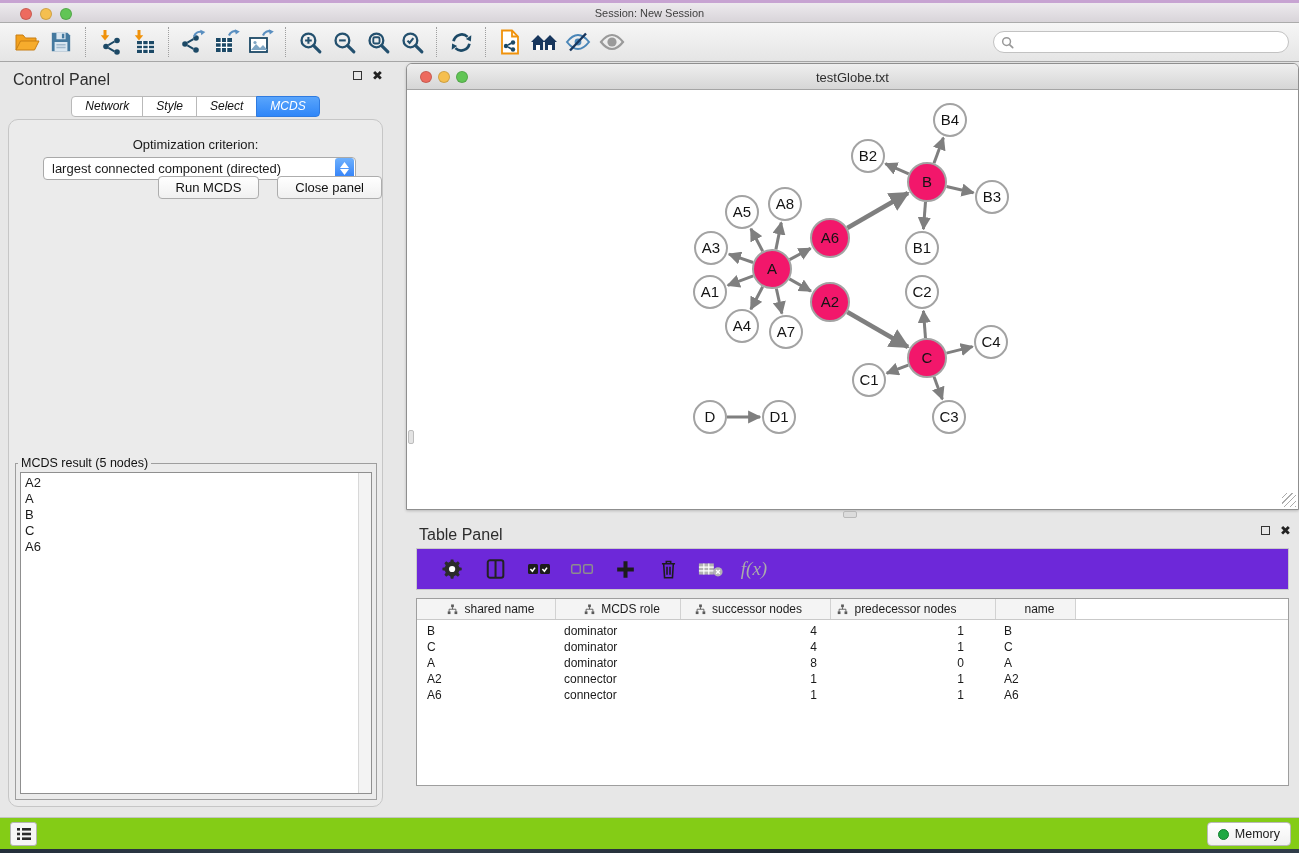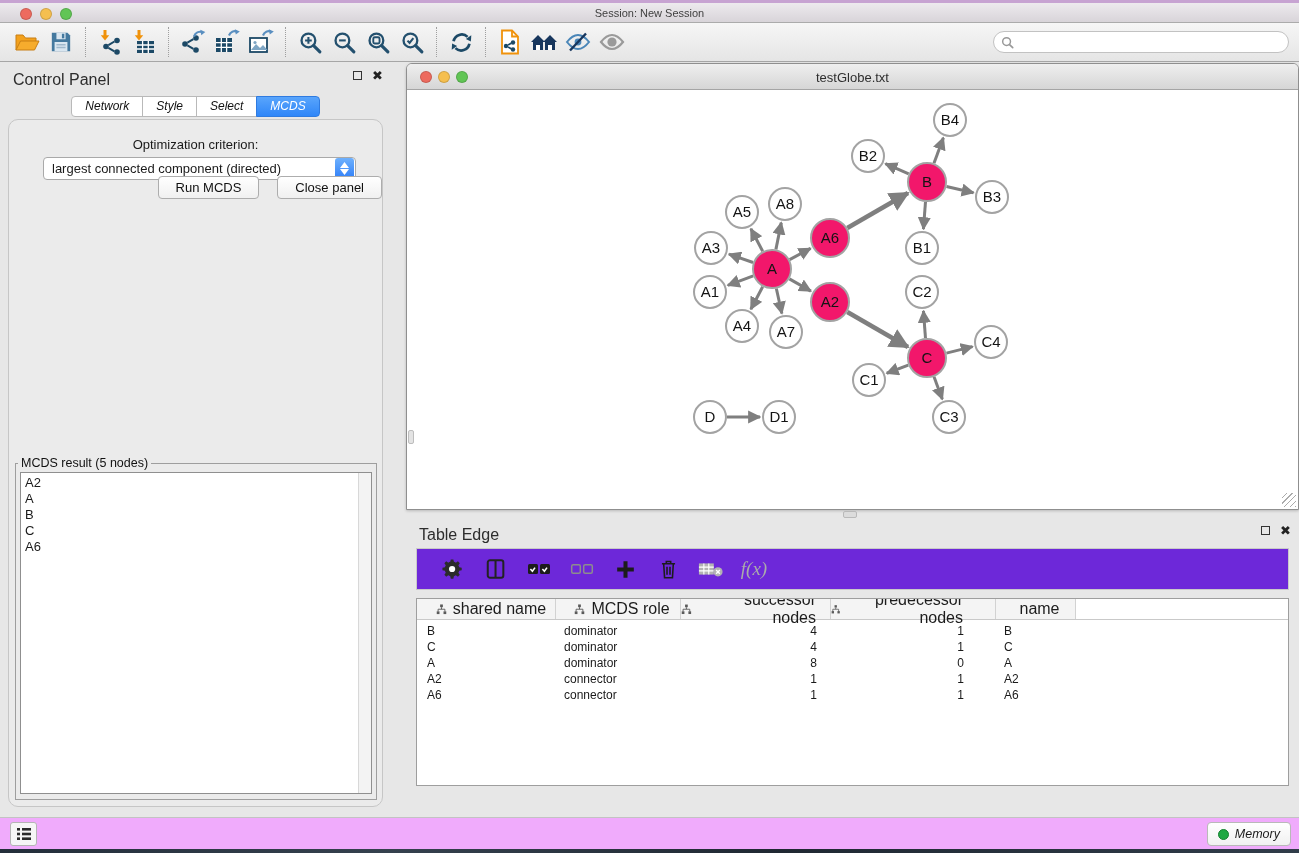--- a/index.html
+++ b/index.html
@@ -69,32 +69,32 @@
     background:repeating-linear-gradient(135deg,transparent 0 3px,#ABABAB 3px 4px);}
   .hdivider-grip{position:absolute;left:843px;top:511px;width:14px;height:7px;background:#DCDCDC;
     border:1px solid #B9B9B9;border-radius:2px;}
   
   .tpanel{position:absolute;left:406px;top:518px;width:893px;height:297px;background:#E7E7E7;}
   .tp-toolbar{position:absolute;left:10px;top:30px;width:873px;height:42px;background:#6d28d9;
     border:1px solid #C9C9C9;display:flex;align-items:center;gap:17px;padding:0 23px;}
   .tico{display:flex;align-items:center;justify-content:center;width:26px;height:26px;}
   .fx{font-family:"Liberation Serif","DejaVu Serif",serif;font-style:italic;color:#ABABAB;font-size:19px;}
   .dtable{position:absolute;left:10px;top:80px;width:873px;height:188px;background:#fff;border:1px solid #9E9E9E;overflow:hidden;}
-  .dt-head{display:flex;height:21px;border-bottom:1px solid #C9C9C9;font-size:16px;justify-content:flex-end;}
+  .dt-head{display:flex;height:21px;border-bottom:1px solid #C9C9C9;font-size:12px;justify-content:flex-end;}
   .dt-th{background:#F4F4F4;border-right:1px solid #D2D2D2;display:flex;align-items:center;justify-content:center;gap:6px;color:#1c1c1c;}
   .dt-th.filler{background:#fff;border-right:none;flex:1;}
   .dt-row{display:flex;height:16px;font-size:12px;align-items:center;}
   .dt-td{overflow:hidden;white-space:nowrap;}
   .c0{width:139px;padding-left:10px;} .c1{width:125px;padding-left:8px;}
   .c2n{width:150px;text-align:right;padding-right:14px;} .c3n{width:165px;text-align:right;padding-right:32px;}
   .c4{width:80px;padding-left:8px;}
   .tp-tabs{position:absolute;left:0;top:271px;width:100%;display:flex;justify-content:center;}
   .tp-tabs .tab{height:22px;line-height:20px;font-size:13px;padding:0 14px;}
   
-  .statusbar{position:absolute;left:0;top:817px;width:100%;height:32px;background:#f0abfc;border-top:1px solid #C3C3C3;font-style:italic;}
+  .statusbar{position:absolute;left:0;top:817px;width:100%;height:32px;background:#84cc16;border-top:1px solid #C3C3C3;}
   .list-btn{position:absolute;left:10px;top:4px;width:27px;height:24px;background:#F6F6F6;border:1px solid #B5B5B5;
     border-radius:3px;display:flex;align-items:center;justify-content:center;}
   .mem-btn{position:absolute;right:8px;top:4px;height:24px;padding:0 10px;background:linear-gradient(#FFF,#F1F1F1);
     border:1px solid #B9B9B9;border-radius:4px;display:flex;align-items:center;gap:6px;font-size:12.5px;}
   .mem-dot{width:11px;height:11px;border-radius:50%;background:#1FA843;border:1px solid #158030;}
   .wallpaper{position:absolute;left:0;bottom:0;width:100%;height:4px;
     background:linear-gradient(90deg,#232E3A,#35414E 30%,#1F2832 60%,#303C49);}
 </style>
 </head>
 <body>
@@ -421,21 +421,21 @@
         </svg>
     </div>
     <div class="grip-left"></div>
     <div class="grip-corner"></div>
   </div>
 
   <div class="hdivider-grip"></div>
 
   <div class="tpanel">
     <div class="panel-head">
-      <span class="ph-title">Table Edge</span>
+      <span class="ph-title">Table Panel</span>
       <span class="ph-icons">
         <span class="float-icon"></span>
         <span class="close-icon">✖</span>
       </span>
     </div>
     <div class="tp-toolbar">
       <span class="tico">
         <svg width="22" height="22" viewBox="0 0 24 24">
             <path d="M21.5 13.4v-2.8l-2.7-.6a7 7 0 0 0-.9-2.1l1.5-2.3-2-2-2.3 1.5c-.65-.4-1.35-.7-2.1-.9L12.4 1.5H9.6L9 4.2c-.75.2-1.45.5-2.1.9L4.6 3.6l-2 2 1.5 2.3c-.4.65-.7 1.35-.9 2.1l-2.7.6v2.8l2.7.6c.2.75.5 1.45.9 2.1l-1.5 2.3 2 2 2.3-1.5c.65.4 1.35.7 2.1.9l.6 2.7h2.8l.6-2.7c.75-.2 1.45-.5 2.1-.9l2.3 1.5 2-2-1.5-2.3c.4-.65.7-1.35.9-2.1z" fill="#2B2B2B"></path>
             <circle cx="11" cy="12" r="3.4" fill="#fff"></circle>

